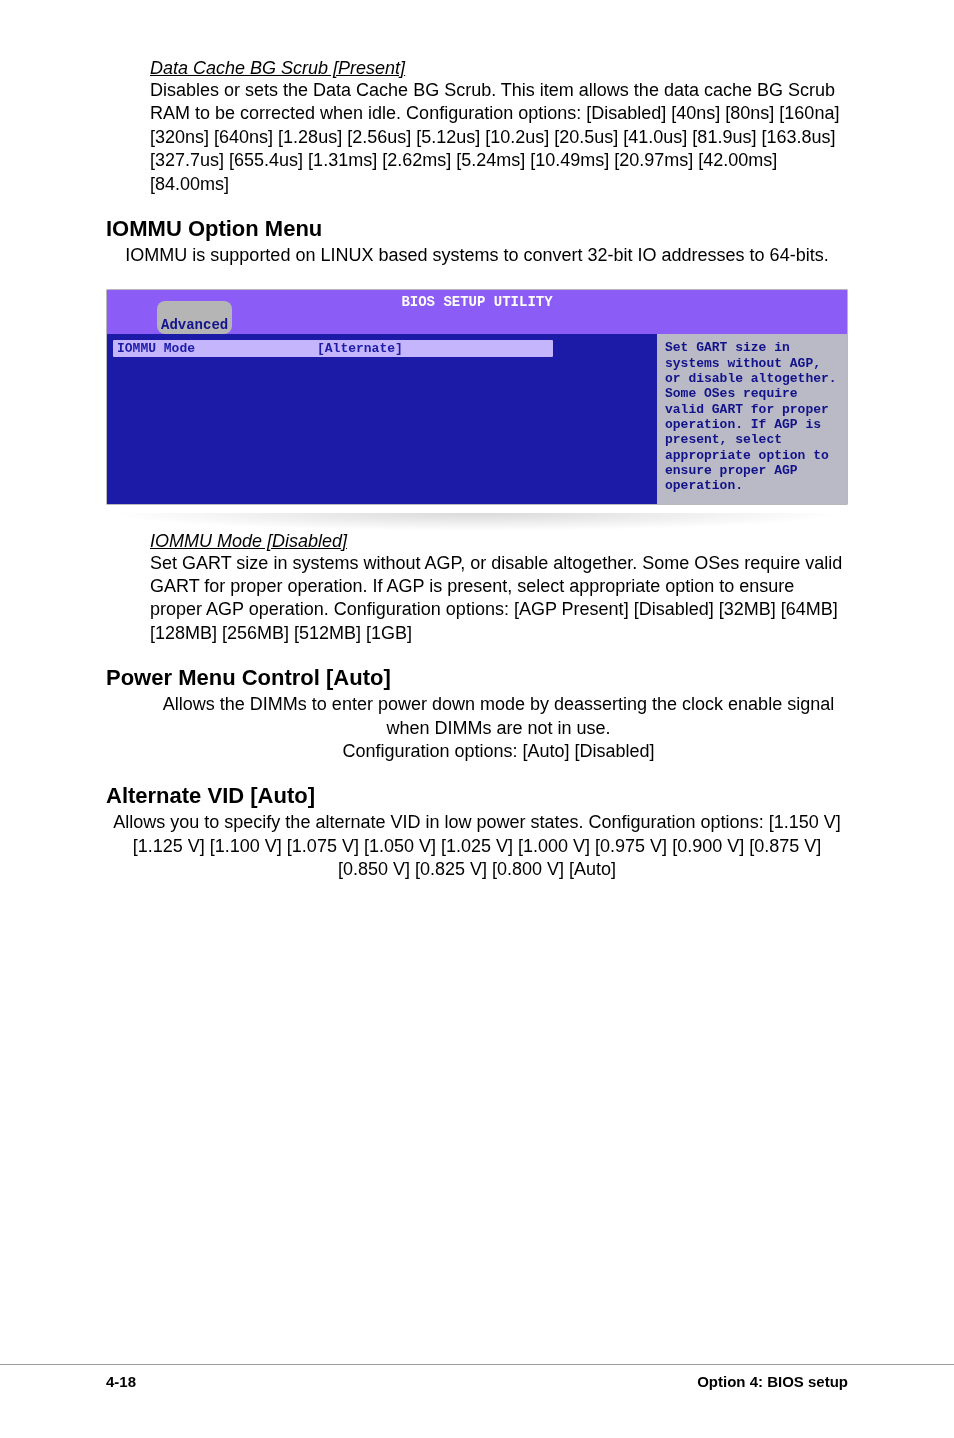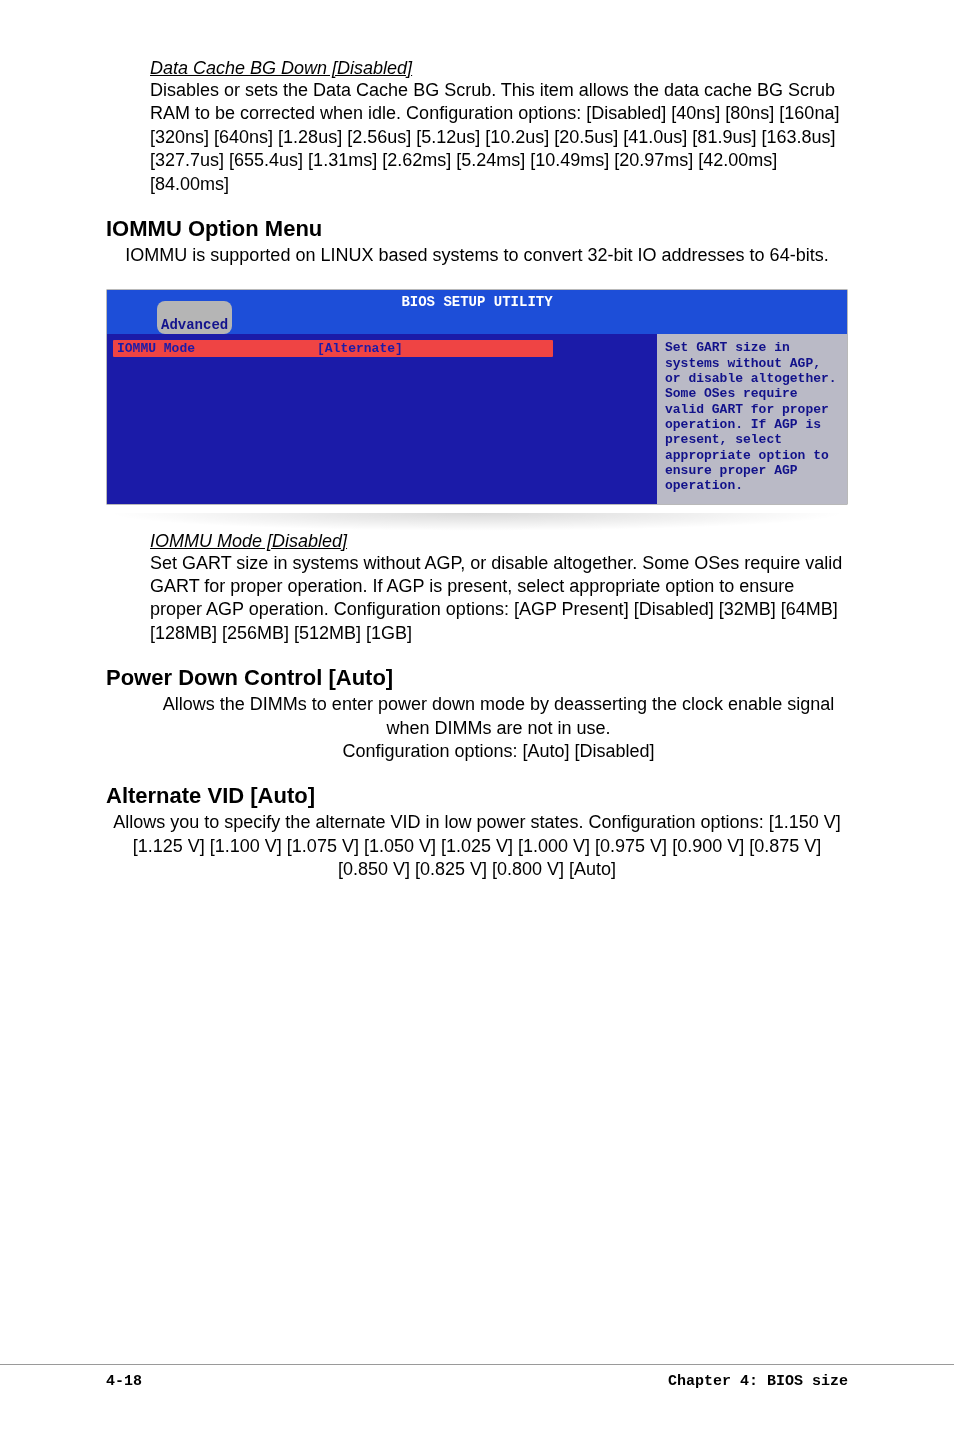--- a/index.html
+++ b/index.html
@@ -35,21 +35,21 @@
     text-align: center;
   }
   .bios-box {
     margin-top: 22px;
     margin-bottom: 22px;
     border: 1px solid #b9b9b9;
     border-radius: 1px;
     overflow: hidden;
   }
   .bios-header {
-    background: #1d4ed8;
+    background: #8b5cf6;
     height: 44px;
     position: relative;
   }
   .bios-title {
     color: #fff;
     font-family: "Courier New", monospace;
     font-weight: bold;
     font-size: 14px;
     text-align: center;
     padding-top: 4px;
@@ -73,21 +73,21 @@
     font-weight: bold;
     background: #babac6;
   }
   .bios-left {
     flex: 1;
     background: #1b1ba8;
     padding: 6px 4px 80px 4px;
     position: relative;
   }
   .bios-row {
-    background: #ef4444;
+    background: #c4b5fd;
     color: #1b1ba8;
     padding: 1px 4px;
     display: flex;
     width: 440px;
     margin-left: 2px;
     border-radius: 1px;
   }
   .bios-row .lab { flex: 0 0 200px; }
   .bios-right {
     width: 190px;
@@ -104,27 +104,26 @@
   .footer {
     position: absolute;
     left: 0; right: 0;
     bottom: 48px;
     border-top: 1px solid #9a9a9a;
     padding: 8px 106px 0 106px;
     display: flex;
     justify-content: space-between;
     font-size: 15px;
     font-weight: bold;
-    font-family: Liberation Mono, monospace;
   }
 </style>
 </head>
 <body>
 
-<div class="underline-italic">Data Cache BG Down [Disabled]</div>
+<div class="underline-italic">Data Cache BG Scrub [Present]</div>
 <div class="body-text">Disables or sets the Data Cache BG Scrub. This item allows the data cache BG Scrub RAM to be corrected when idle. Configuration options: [Disabled] [40ns] [80ns] [160na] [320ns] [640ns] [1.28us] [2.56us] [5.12us] [10.2us] [20.5us] [41.0us] [81.9us] [163.8us] [327.7us] [655.4us] [1.31ms] [2.62ms] [5.24ms] [10.49ms] [20.97ms] [42.00ms] [84.00ms]</div>
 
 <div class="heading">IOMMU Option Menu</div>
 <div class="sub-body">IOMMU is supported on LINUX based systems to convert 32-bit IO addresses to 64-bits.</div>
 
 <div class="bios-box">
   <div class="bios-header">
     <div class="bios-title">BIOS SETUP UTILITY</div>
     <div class="bios-tab">Advanced</div>
   </div>
@@ -136,23 +135,23 @@
       </div>
     </div>
     <div class="bios-right">Set GART size in systems without AGP, or disable altogether. Some OSes require valid GART for proper operation. If AGP is present, select appropriate option to ensure proper AGP operation.</div>
   </div>
 </div>
 <div class="curl"></div>
 
 <div class="underline-italic">IOMMU Mode [Disabled]</div>
 <div class="body-text">Set GART size in systems without AGP, or disable altogether. Some OSes require valid GART for proper operation. If AGP is present, select appropriate option to ensure proper AGP operation. Configuration options: [AGP Present] [Disabled] [32MB] [64MB] [128MB] [256MB] [512MB] [1GB]</div>
 
-<div class="heading">Power Down Control [Auto]</div>
+<div class="heading">Power Menu Control [Auto]</div>
 <div class="sub-body" style="white-space:pre-line;margin-left:43px;">Allows the DIMMs to enter power down mode by deasserting the clock enable signal when DIMMs are not in use.
 Configuration options: [Auto] [Disabled]</div>
 
 <div class="heading">Alternate VID [Auto]</div>
 <div class="sub-body">Allows you to specify the alternate VID in low power states. Configuration options: [1.150 V] [1.125 V] [1.100 V] [1.075 V] [1.050 V] [1.025 V] [1.000 V] [0.975 V] [0.900 V] [0.875 V] [0.850 V] [0.825 V] [0.800 V] [Auto]</div>
 
 <div class="footer">
   <span>4-18</span>
-  <span>Chapter 4: BIOS size</span>
+  <span>Option 4: BIOS setup</span>
 </div>
 
 </body></html>

